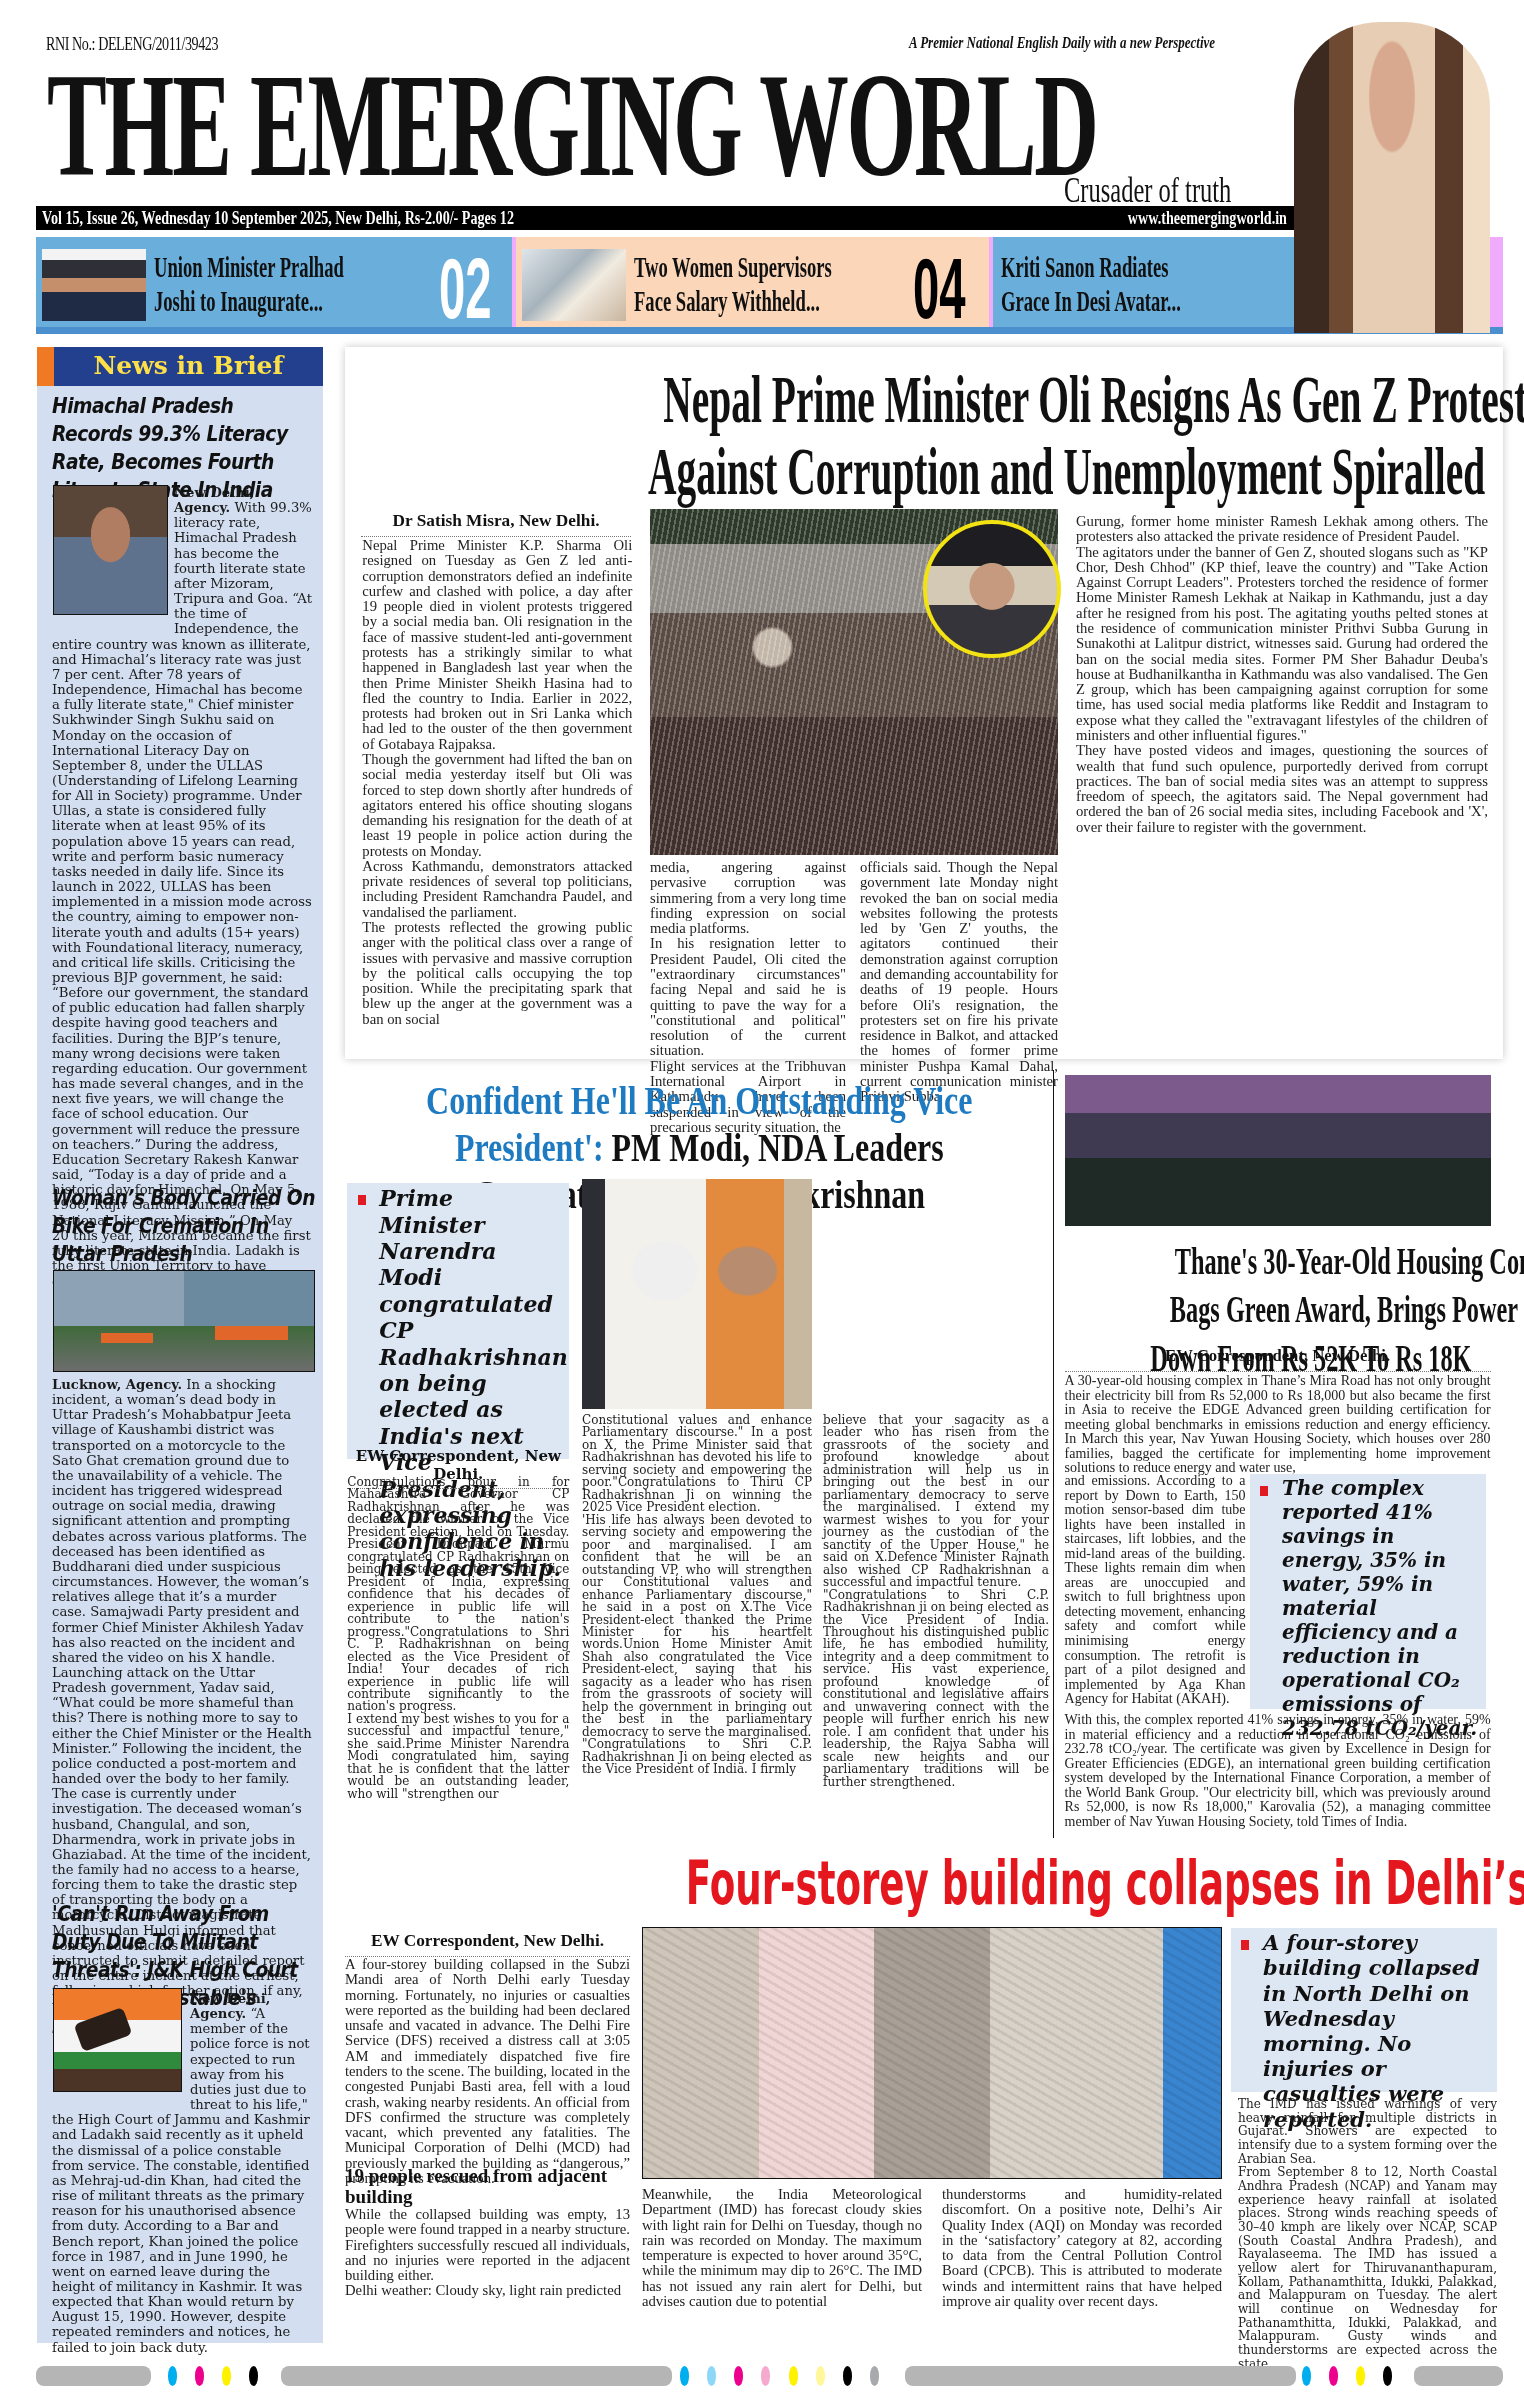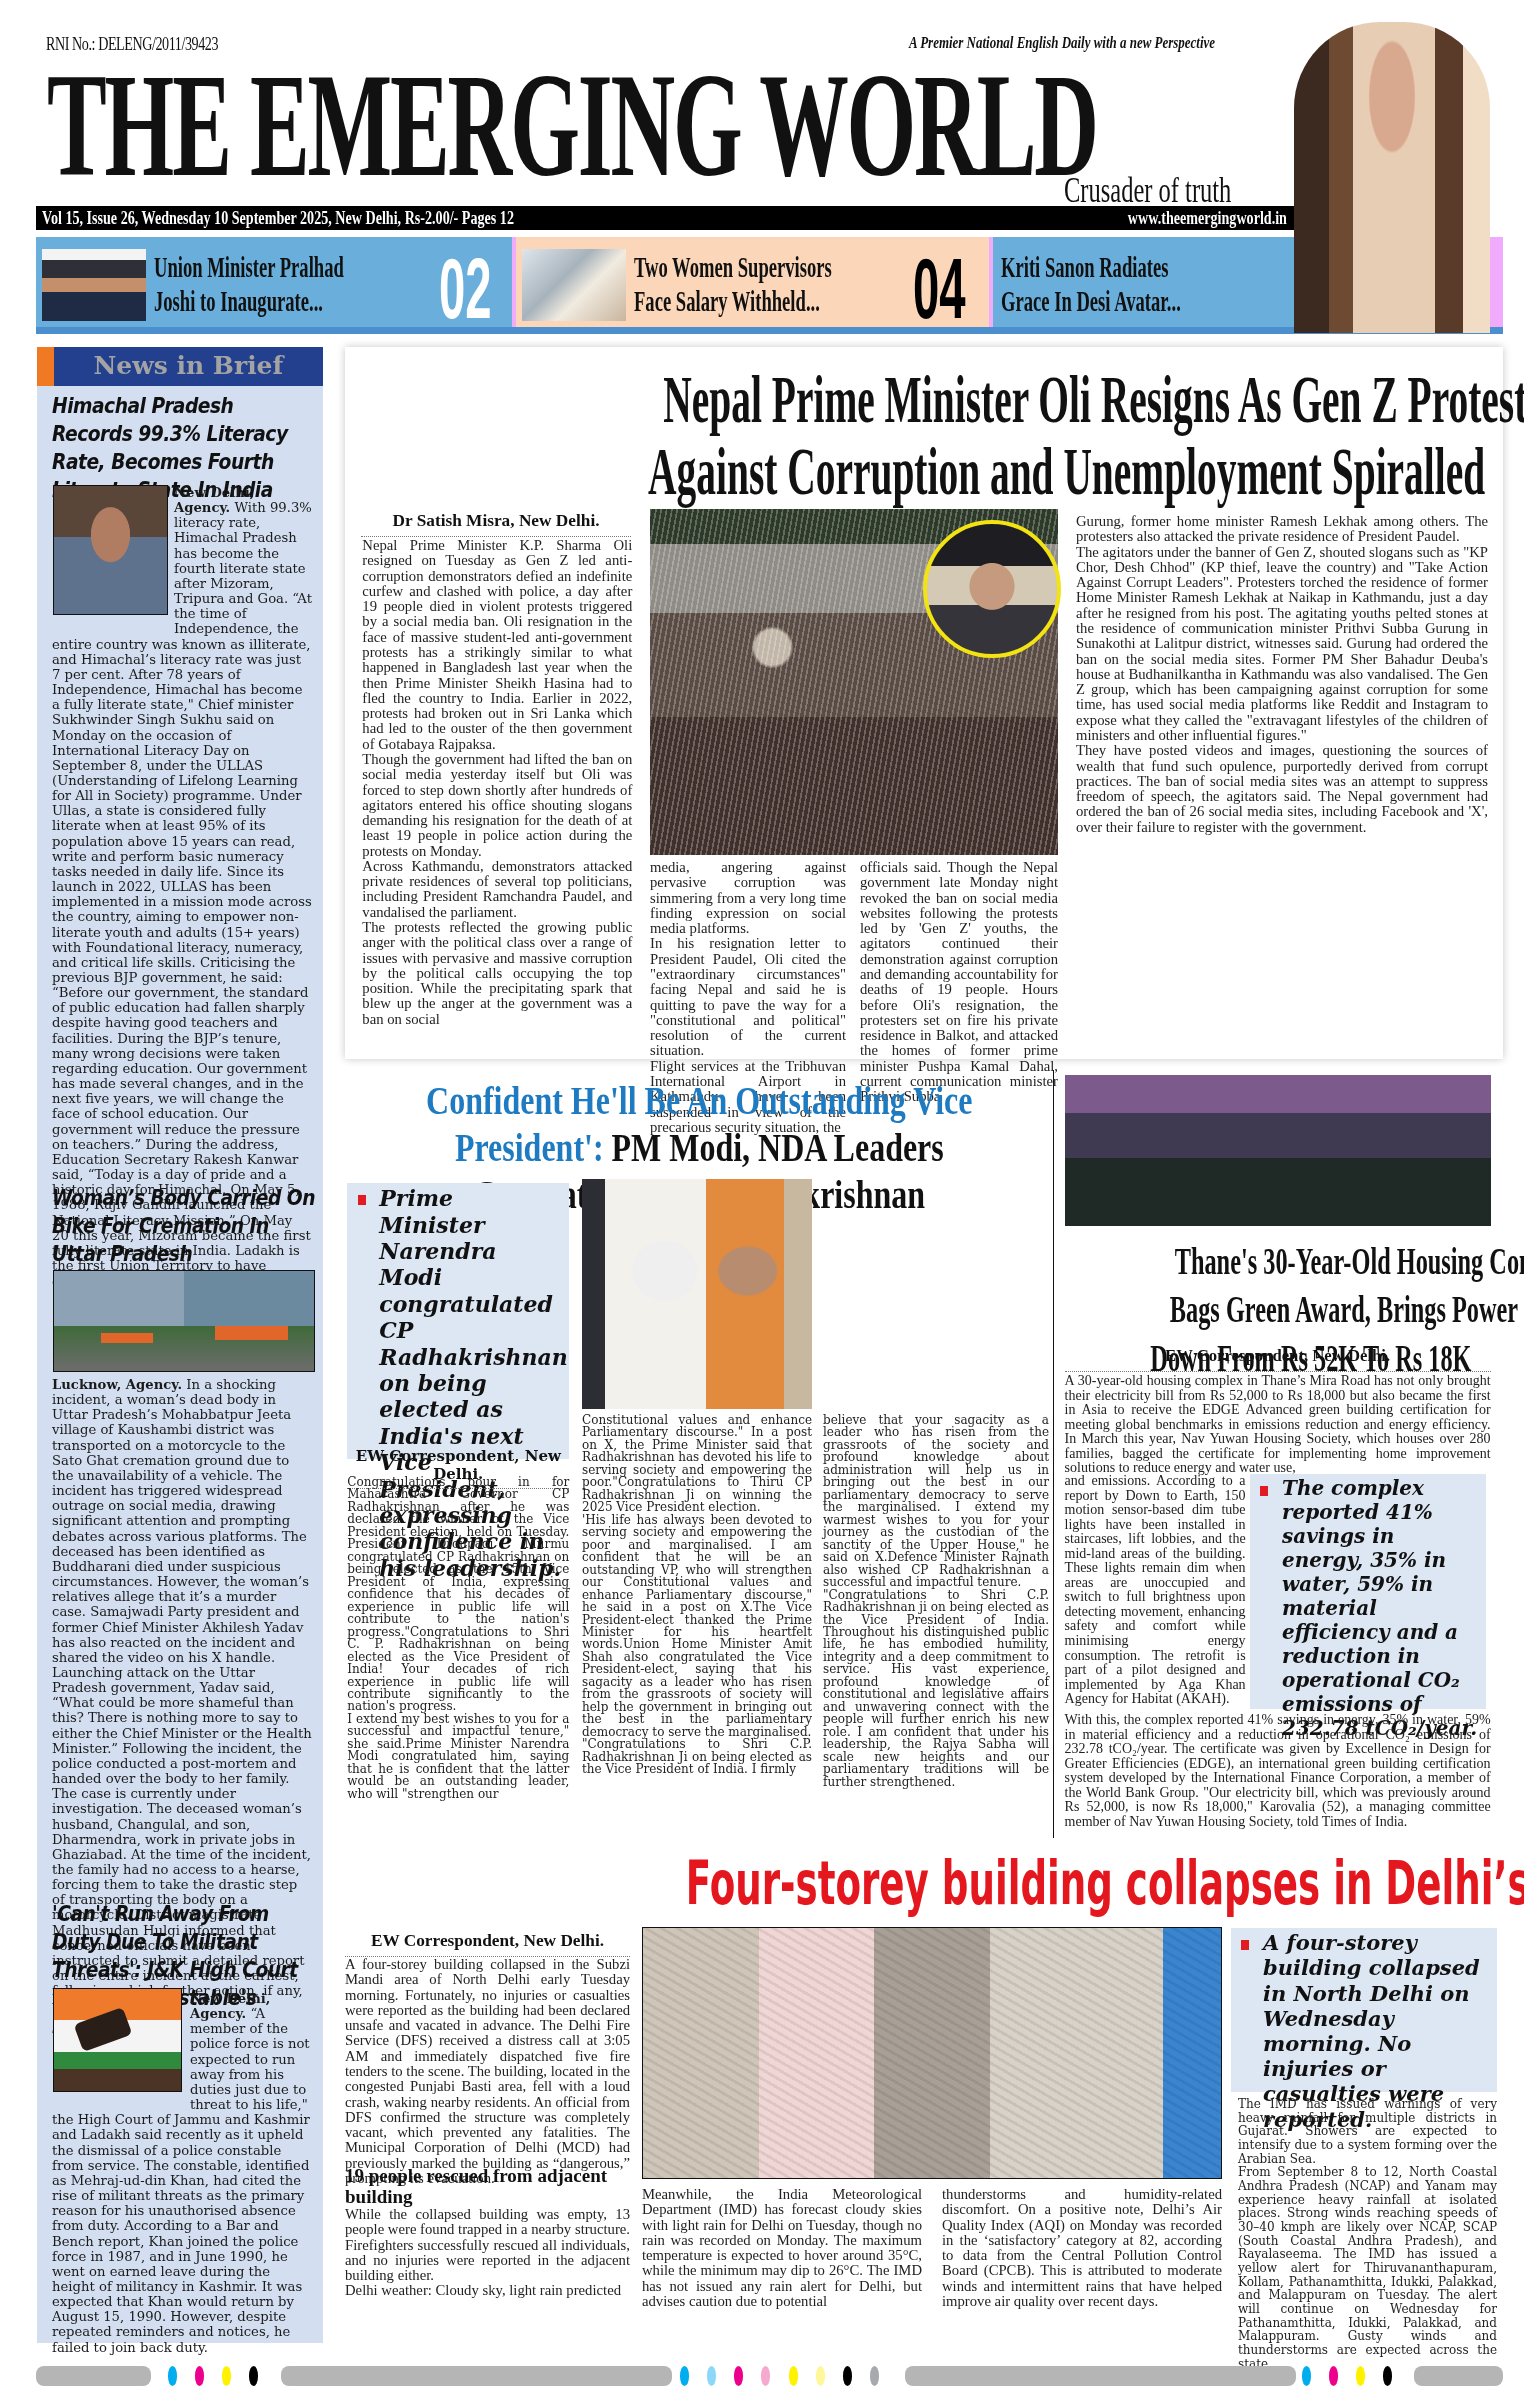--- a/index.html
+++ b/index.html
@@ -34,21 +34,21 @@
   .t1 .txt { left: 118px; } .t2 .txt { left: 118px; } .t3 .txt { left: 8px; }
   .teaser .num { position: absolute; top: 8px; font: bold 86px "Liberation Sans", sans-serif; line-height: 1; transform: scaleX(0.55); transform-origin: left top; }
   .t1 .num { left: 403px; color: #ffffff; }
   .t2 .num { left: 397px; color: #000000; }
   .t3 .num { left: 300px; color: #e8402a; -webkit-text-stroke: 1.7px #fff; }
 
   
   .leftcol { left: 37px; top: 347px; width: 286px; height: 1996px; background: #d3dff1; }
   .nib-head { position: absolute; left: 0; top: 0; width: 286px; height: 39px; background: #23408f; }
   .nib-head::before { content: ""; position: absolute; left: 0; top: 0; width: 16.7px; height: 39px; background: #f07923; }
-  .nib-head span { position: absolute; left: 16.7px; right: 0; top: 3.5px; text-align: center; color: #a3a3a3; font: bold 25px "DejaVu Serif", serif; }
+  .nib-head span { position: absolute; left: 16.7px; right: 0; top: 3.5px; text-align: center; color: #fde047; font: bold 25px "DejaVu Serif", serif; }
   .brief-h { position: absolute; left: 15px; width: 265px; font: italic bold 22px "DejaVu Sans", sans-serif; line-height: 1.27; letter-spacing: -0.6px; transform: scaleX(0.85); transform-origin: left top; width: 311px; }
   .brief-body { position: absolute; left: 15px; width: 260px; font: 13.2px "DejaVu Serif", serif; line-height: 1.148; color: #1a1a1a; }
   .brief-body b { font-weight: bold; }
   .photo { position: absolute; border: 1.2px solid #111; }
   .ph-himachal { left: 16px; top: 138px; width: 115px; height: 130px; background: radial-gradient(ellipse at 50% 38%, #b07d62 0 24%, transparent 25%), linear-gradient(180deg, #5a4638 0 40%, #5e728e 40%); }
 
   
   .card { background: #fff; box-shadow: 0 0 8px rgba(0,0,0,0.22); }
   .byline { font: bold 17.3px "Liberation Serif", serif; text-align: center; border-bottom: 1.2px dotted #777; padding-bottom: 4.6px; }
   .col { position: absolute; font: 14.7px "Liberation Serif", serif; line-height: 1.04; text-align: justify; color: #222; }

